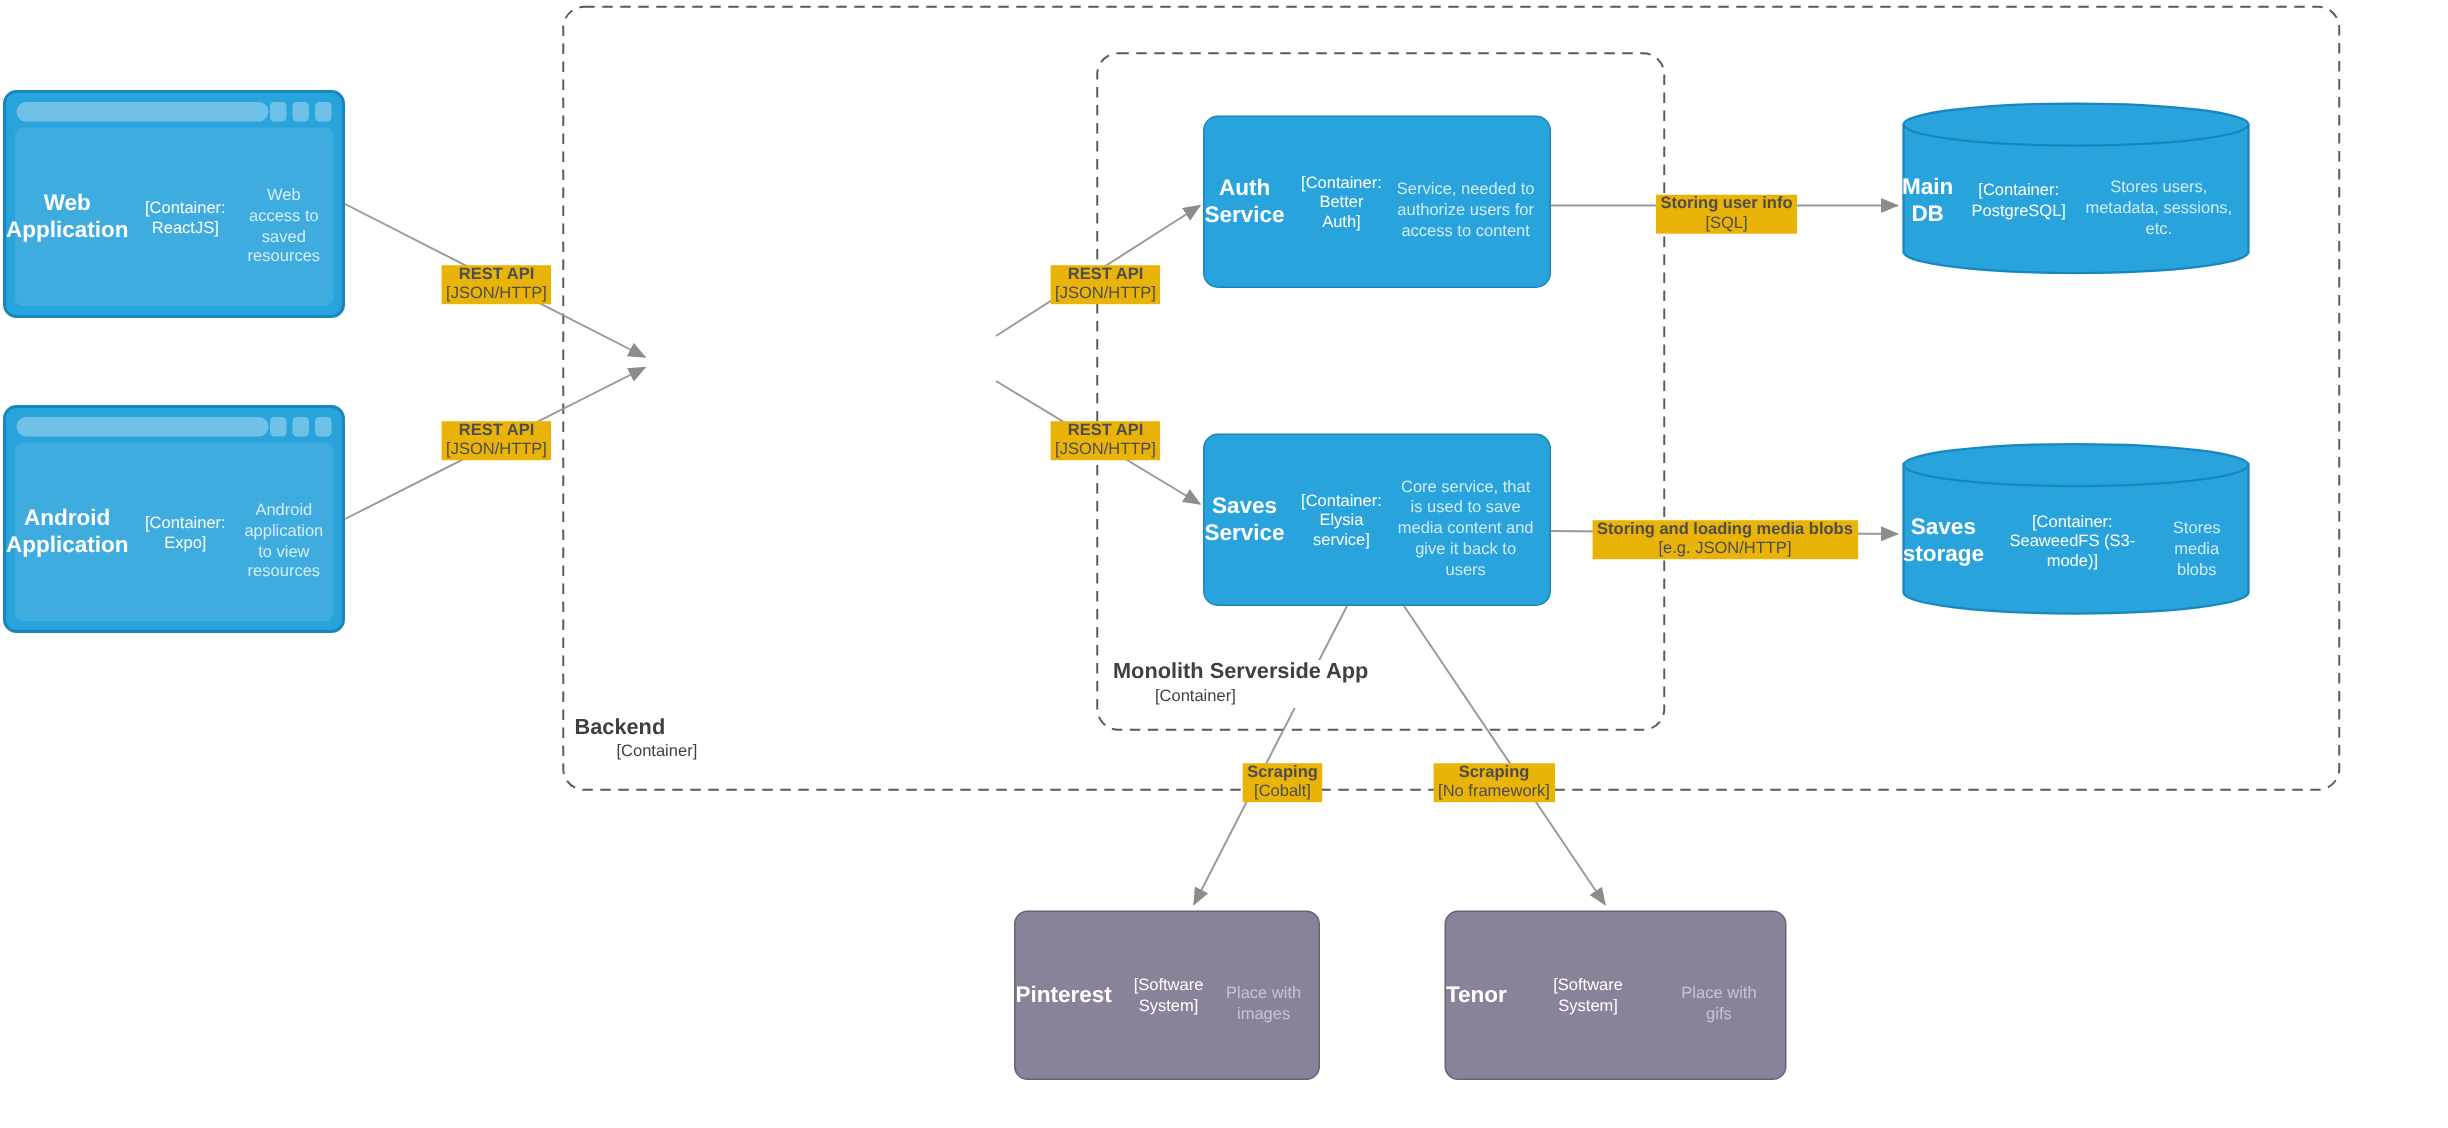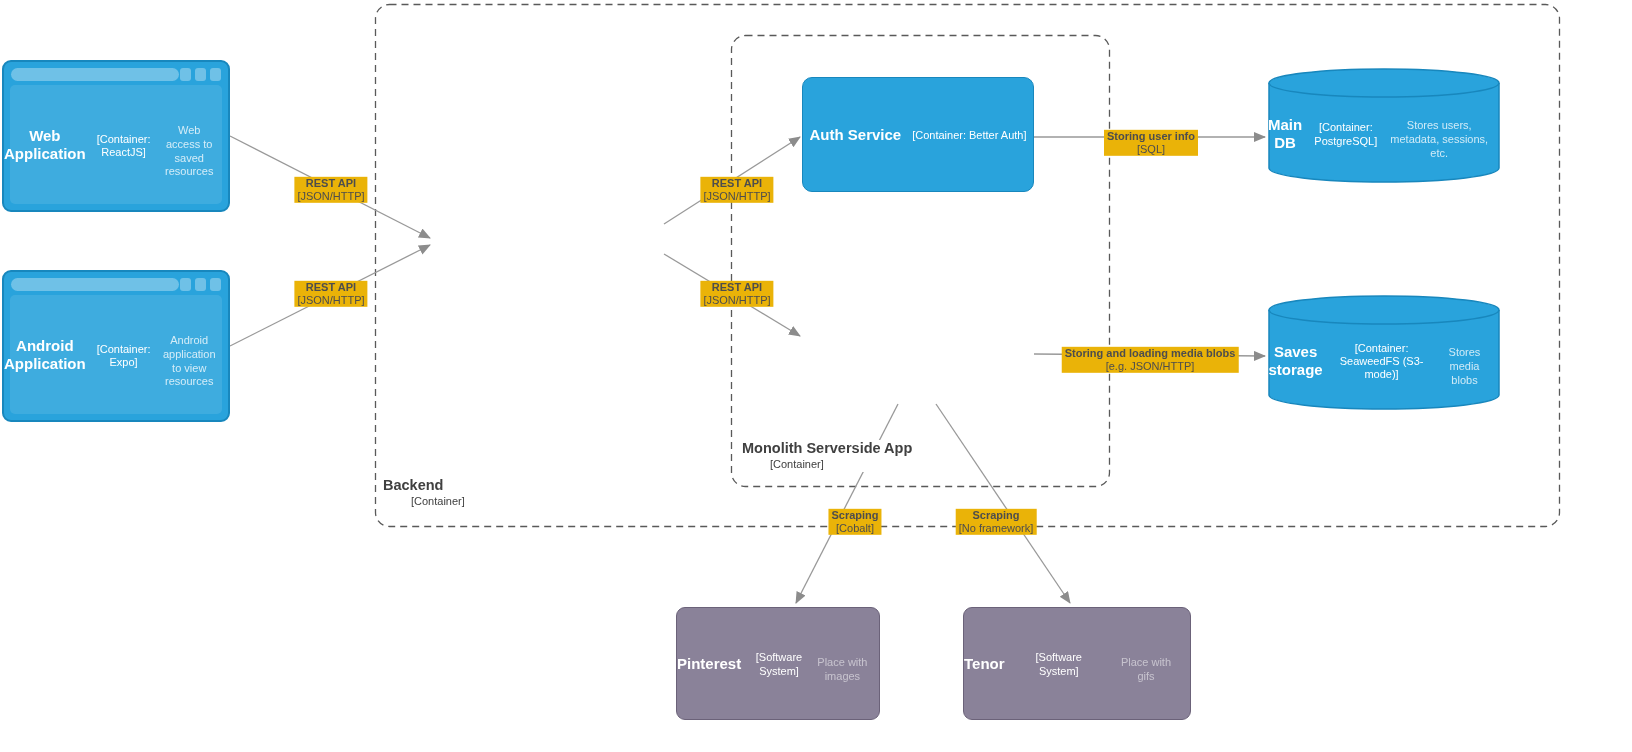--- a/index.html
+++ b/index.html
@@ -166,23 +166,31 @@
       <div class="s">[Container: Expo]</div>
       <div class="d">Android application to view resources</div>
     </div>
   </div>
 
 
   <div class="node box" style="left:802px; top:77px; width:232px; height:115px">
     <div class="ntxt">
       <div class="t">Auth Service</div>
       <div class="s">[Container: Better Auth]</div>
-    </div>
-  </div>
-
+      <div class="d">Service, needed to authorize users for access to content</div>
+    </div>
+  </div>
+
+  <div class="node box" style="left:802px; top:289px; width:232px; height:115px">
+    <div class="ntxt">
+      <div class="t">Saves Service</div>
+      <div class="s">[Container: Elysia service]</div>
+      <div class="d">Core service, that is used to save media content and give it back to users</div>
+    </div>
+  </div>
 
   <div class="node cyl" style="left:1268px; top:68px; width:232px; height:115px">
     <svg class="cylsvg" width="232" height="115" viewBox="0 0 232 115">
       <path class="cfill" d="M1,15 A115,14 0 0 1 231,15 L231,100 A115,14 0 0 1 1,100 Z"></path>
       <path class="crim" d="M1,15 A115,14 0 0 0 231,15"></path>
     </svg>
     <div class="ntxt">
       <div class="t">Main DB</div>
       <div class="s">[Container: PostgreSQL]</div>
       <div class="d">Stores users, metadata, sessions, etc.</div>

